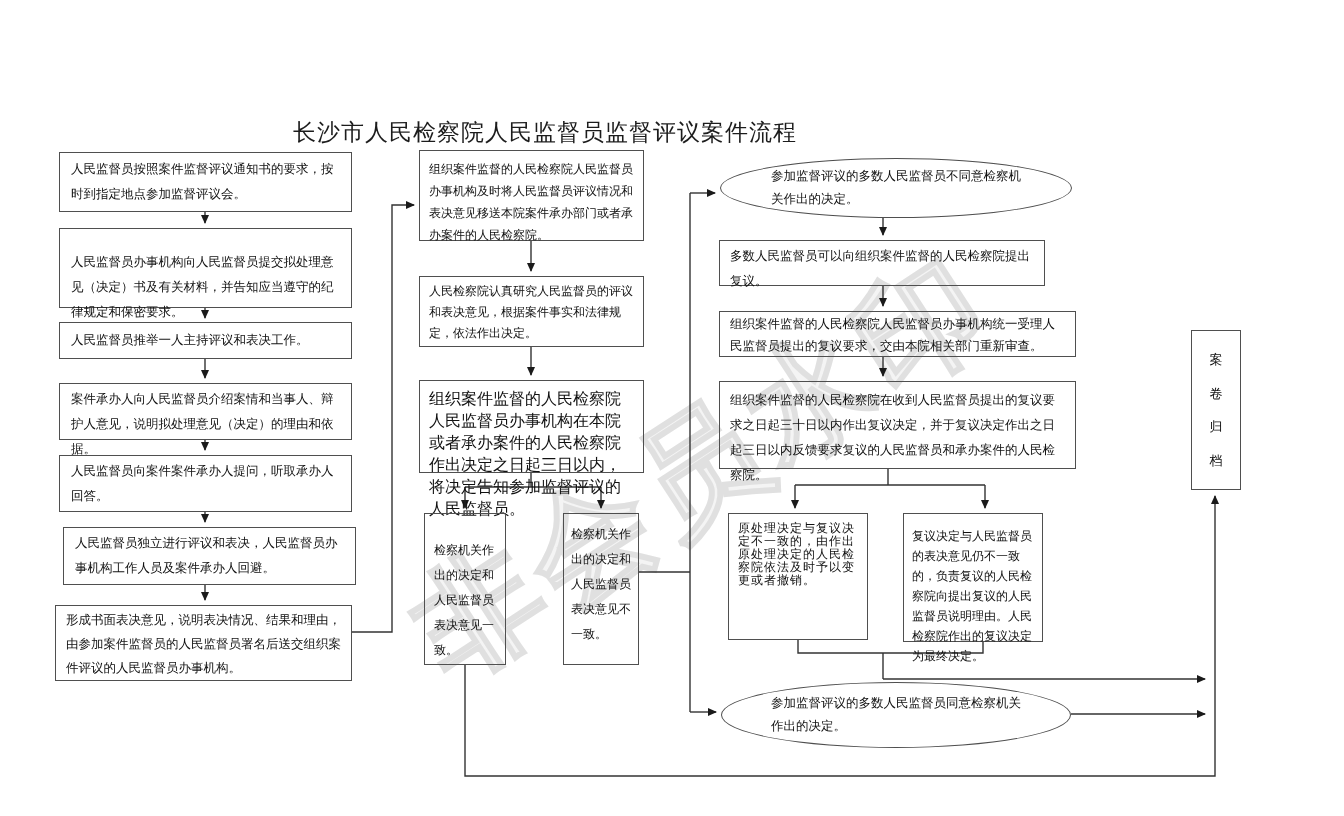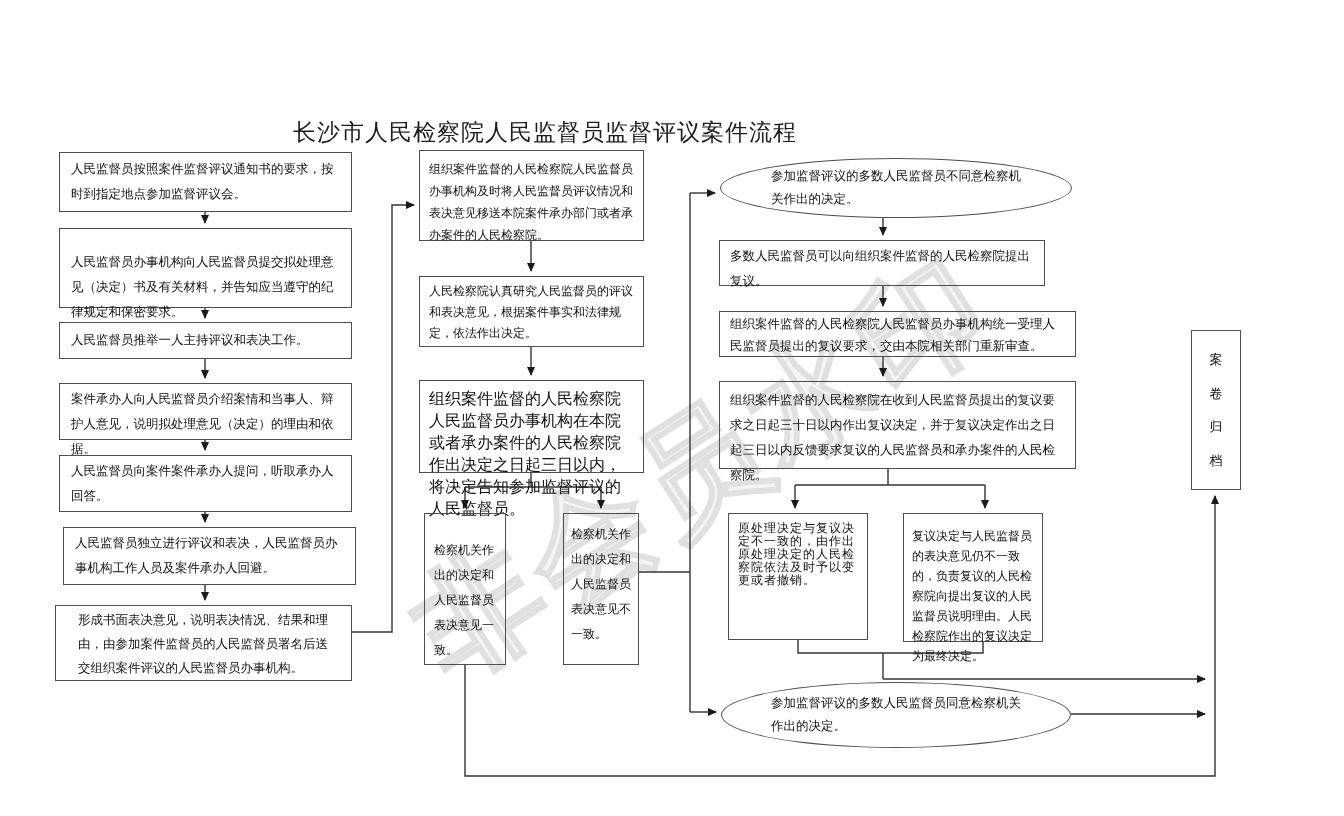--- a/index.html
+++ b/index.html
@@ -20,21 +20,21 @@
            display:flex;align-items:center;justify-content:center;color:#111111;
            font-size:12.5px;line-height:23px;z-index:2;}
   .ellipse span{display:block;width:250px;text-align:left;}
   
   .b-l1{left:59px;top:152px;width:293px;height:60px;padding:4px 11px;}
   .b-l2{left:59px;top:228px;width:293px;height:80px;padding:21px 11px;}
   .b-l3{left:59px;top:322px;width:293px;height:37px;padding:5px 11px;}
   .b-l4{left:59px;top:383px;width:293px;height:57px;padding:3px 11px;}
   .b-l5{left:59px;top:455px;width:293px;height:57px;padding:3px 11px;}
   .b-l6{left:43px;top:527px;width:293px;height:58px;padding:3px 11px;margin-left:20px;}
-  .b-l7{left:55px;top:605px;width:297px;height:76px;padding:2px 22px;line-height:24px;}
+  .b-l7{left:55px;top:605px;width:297px;height:76px;padding:2px 10px;line-height:24px;}
   
   .b-m1{left:419px;top:150px;width:225px;height:91px;padding:7px 9px;font-size:12px;line-height:22px;}
   .b-m2{left:419px;top:276px;width:225px;height:71px;padding:4px 9px;font-size:12px;line-height:21px;}
   .b-m3{left:419px;top:380px;width:225px;height:93px;padding:7px 9px;font-size:16px;line-height:22px;}
   .b-n1{left:424px;top:513px;width:82px;height:152px;padding:24px 9px;font-size:12px;line-height:25px;}
   .b-n2{left:563px;top:513px;width:76px;height:152px;padding:8px 7px;font-size:12px;line-height:25px;}
   
   .e-top{left:720px;top:158px;width:352px;height:60px;}
   .b-r1{left:719px;top:240px;width:326px;height:46px;padding:3px 10px;}
   .b-r2{left:719px;top:311px;width:357px;height:46px;padding:1px 10px;line-height:22px;}

